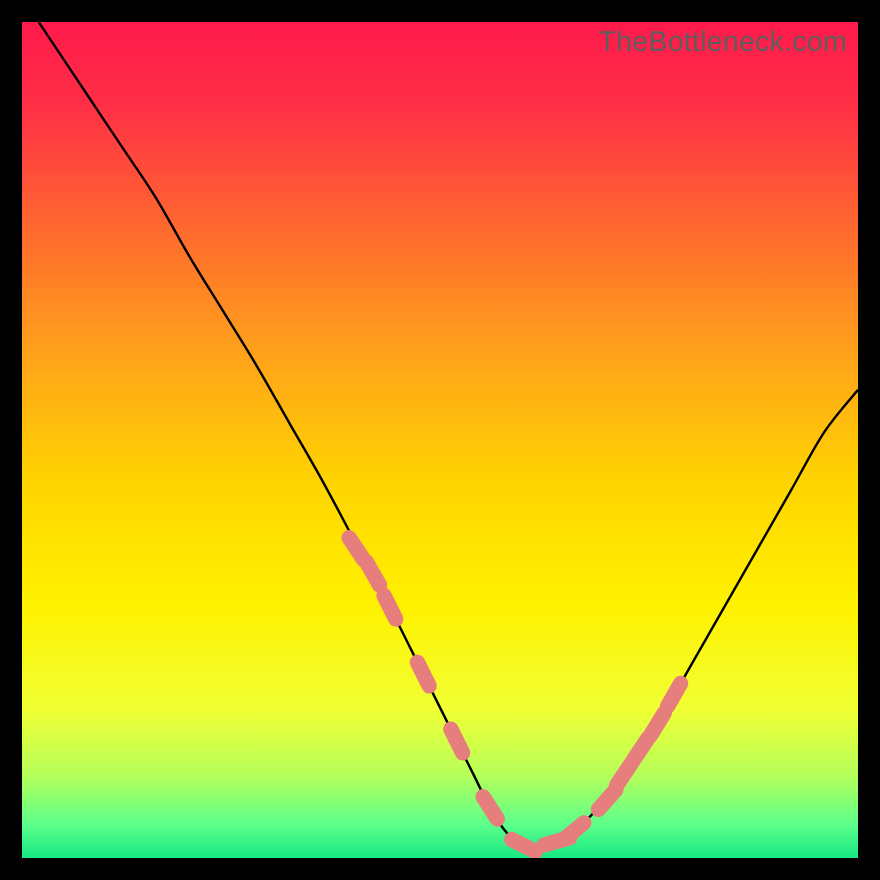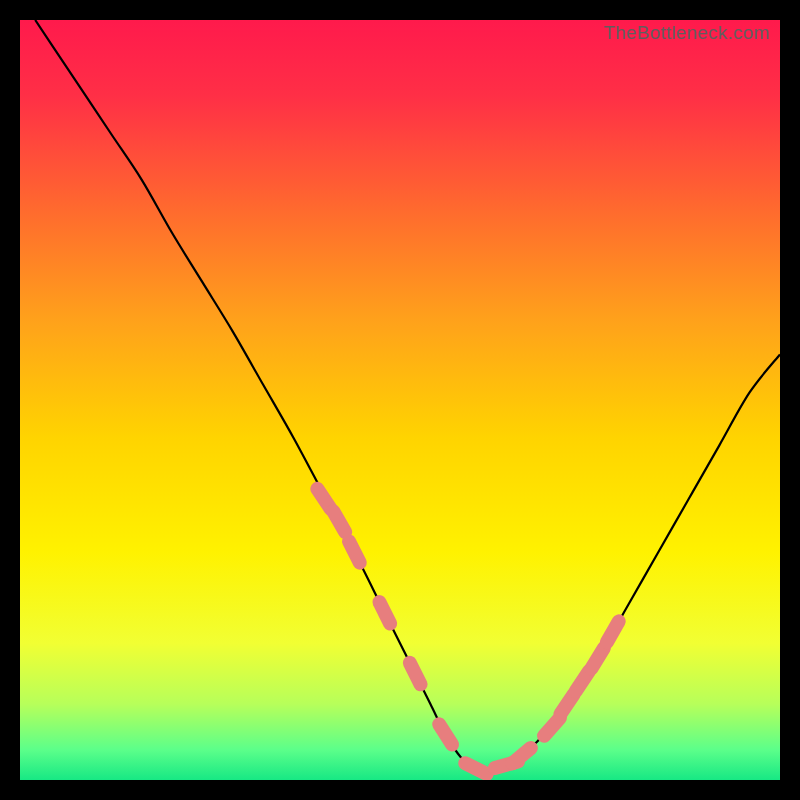--- a/index.html
+++ b/index.html
@@ -17,21 +17,21 @@
     top: 20px;
     width: 760px;
     height: 760px;
     background: #000000;
   }
   .watermark {
     position: absolute;
     top: 2px;
     right: 10px;
     color: #5e5e5e;
-    font-size: 19px;
+    font-size: 26px;
     font-weight: 500;
     letter-spacing: 0.2px;
     z-index: 5;
     user-select: none;
   }
   svg {
     display: block;
   }
 </style>
 </head>

